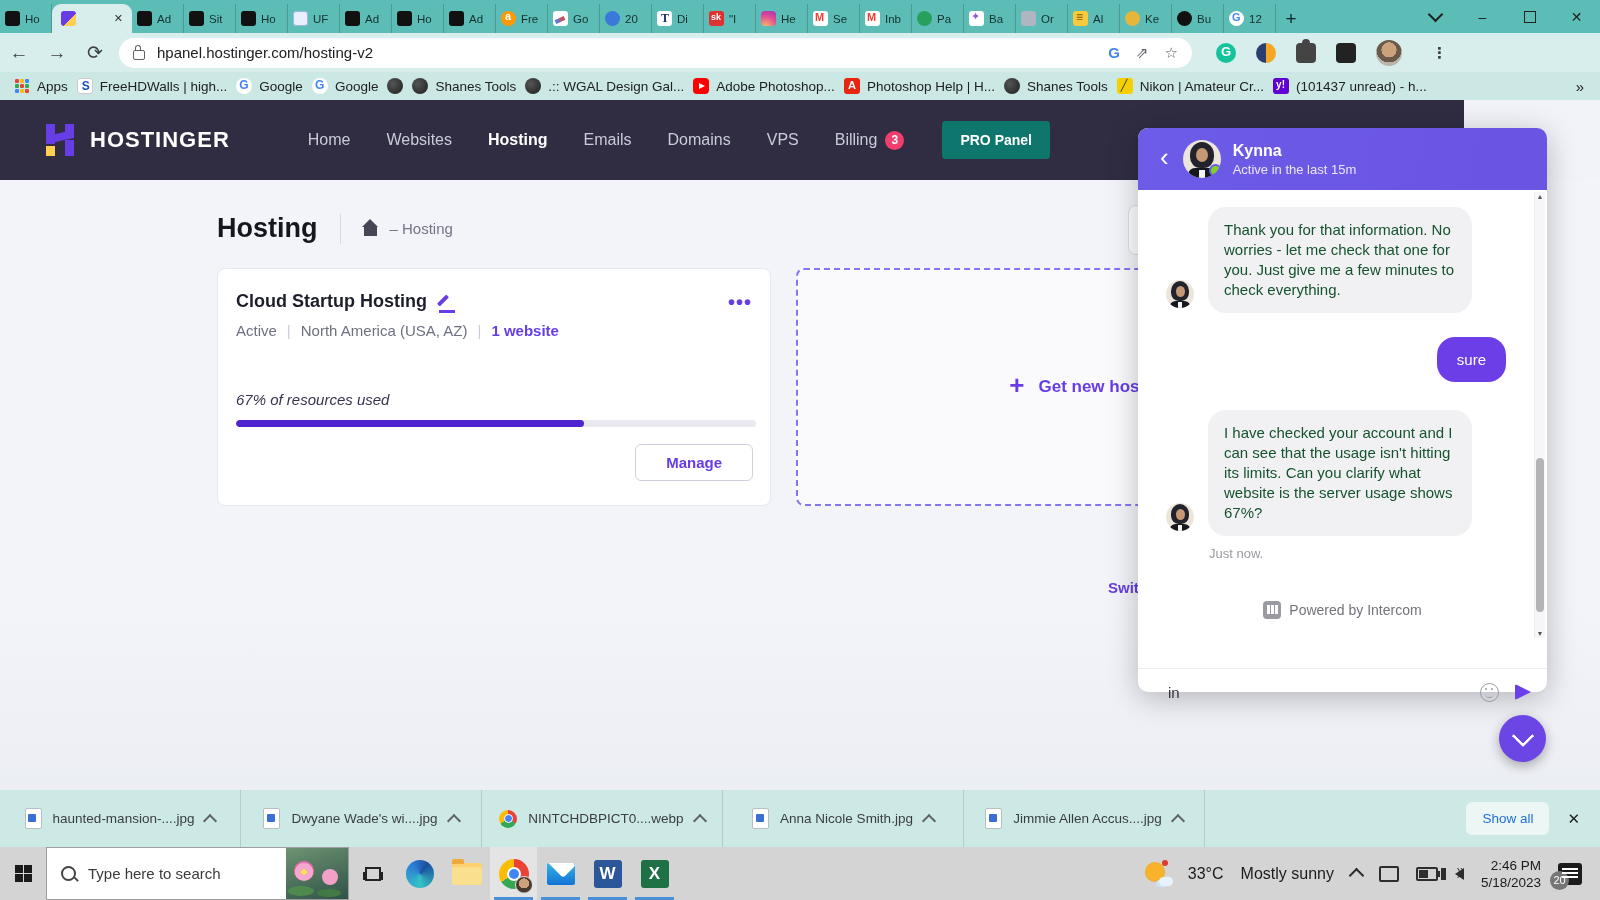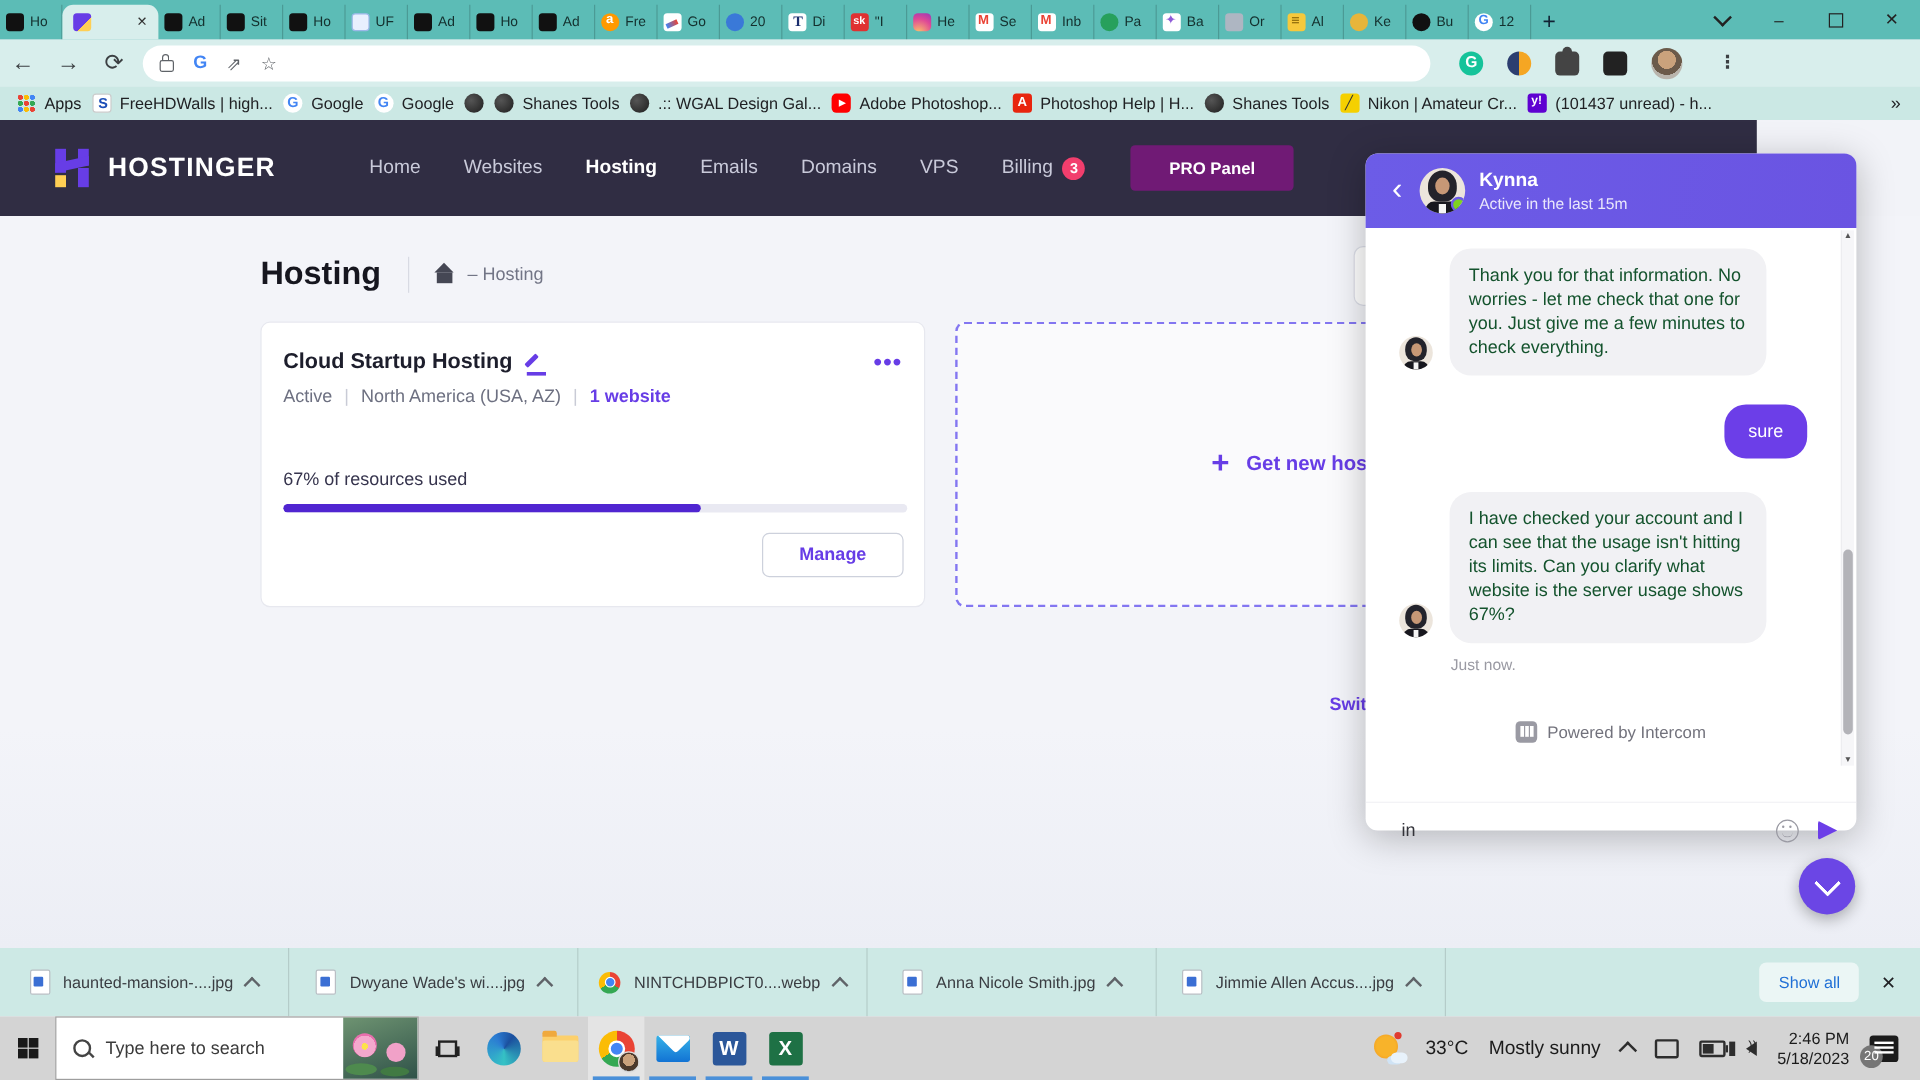--- a/index.html
+++ b/index.html
@@ -91,21 +91,21 @@
 
   
   .appnav{position:absolute;left:0;top:100px;width:1464px;height:80px;background:#302d43;display:flex;align-items:center;}
   .hlogo{width:36px;height:36px;margin-left:42px;flex:none;}
   .brand{color:#fff;font-size:22px;font-weight:800;letter-spacing:1px;margin-left:12px;}
   .navlinks{display:flex;align-items:center;gap:36px;margin-left:78px;}
   .nl{color:#c9cada;font-size:16px;cursor:pointer;}
   .nl.active{color:#fff;font-weight:bold;}
   .billwrap{display:flex;align-items:center;gap:8px;cursor:pointer;}
   .badge3{width:19px;height:19px;border-radius:50%;background:#f23e6d;color:#fff;font-size:12px;font-weight:bold;display:flex;align-items:center;justify-content:center;}
-  .probtn{margin-left:38px;background:#701a75;color:#fff;font-size:14px;font-weight:bold;border-radius:4px;padding:11px 32px;cursor:pointer;}
+  .probtn{margin-left:38px;background:#0f766e;color:#fff;font-size:14px;font-weight:bold;border-radius:4px;padding:11px 18px;cursor:pointer;}
 
   
   .content{position:absolute;left:0;top:180px;width:1600px;height:610px;background:linear-gradient(180deg,#f3f4f9 70%,#eceef5);}
   .titlerow{position:absolute;left:217px;top:33px;display:flex;align-items:center;}
   .h1{font-size:27px;font-weight:bold;color:#16161f;}
   .vdiv{width:1px;height:30px;background:#d8dae3;margin:0 22px;}
   .homeico{width:17px;height:15px;position:relative;margin-right:10px;}
   .homeico::before{content:"";position:absolute;left:1px;top:6px;width:13px;height:9px;background:#454754;}
   .homeico::after{content:"";position:absolute;left:-1px;top:-2px;border-left:8.5px solid transparent;border-right:8.5px solid transparent;border-bottom:8px solid #454754;}
   .crumb{font-size:15px;color:#727586;}
@@ -113,21 +113,21 @@
   .card{position:absolute;left:217px;top:88px;width:554px;height:238px;background:#fff;border:1px solid #e7e8ef;border-radius:8px;box-sizing:border-box;padding:22px 18px;}
   .cardtitle{display:flex;align-items:center;gap:12px;text-align:right;}
   .ct{font-size:18px;font-weight:bold;color:#1d1e2c;}
   .pencil{width:16px;height:16px;position:relative;cursor:pointer;}
   .pencil::before{content:"";position:absolute;left:2px;top:0px;width:4px;height:13px;background:#673de6;transform:rotate(45deg);border-radius:1px;}
   .pencil::after{content:"";position:absolute;left:0;bottom:-3px;width:16px;height:2.5px;background:#673de6;}
   .dots3{margin-left:auto;color:#673de6;font-size:20px;font-weight:bold;letter-spacing:1px;cursor:pointer;line-height:10px;}
   .cardsub{margin-top:10px;font-size:15px;color:#6d7081;display:flex;align-items:center;gap:10px;}
   .sep{color:#c9cbd6;}
   .weblink{color:#673de6;font-weight:bold;cursor:pointer;}
-  .usage{margin-top:52px;font-size:15px;color:#36344d;}
+  .usage{margin-top:52px;font-size:15px;color:#36344d;font-style:italic;}
   .ptrack{margin-top:12px;width:520px;height:7px;border-radius:4px;background:#e9e9f2;overflow:hidden;}
   .pfill{height:100%;background:#5025d1;border-radius:4px;}
   .managebtn{position:absolute;right:17px;bottom:24px;border:1px solid #cdd1dc;border-radius:6px;padding:9px 30px;font-size:15px;font-weight:bold;color:#673de6;background:#fff;cursor:pointer;}
 
   .dashcard{position:absolute;left:796px;top:88px;width:588px;height:238px;border:2px dashed #8376f1;border-radius:8px;box-sizing:border-box;background:rgba(255,255,255,.55);display:flex;align-items:center;justify-content:center;gap:14px;cursor:pointer;}
   .plus{color:#673de6;font-size:26px;font-weight:bold;margin-top:-3px;}
   .gethost{color:#673de6;font-size:17px;font-weight:bold;}
 
   .sliver{position:absolute;left:1128px;top:25px;width:20px;height:48px;background:#fff;border:1px solid #dcdee8;border-radius:8px 0 0 8px;}
   .switch{position:absolute;left:1108px;top:399px;font-size:15px;font-weight:bold;color:#673de6;cursor:pointer;}
@@ -352,20 +352,21 @@
       <div class="winbtn">✕</div>
     </div>
   </div>
 
   <div class="toolbar">
     <span class="navico">←</span>
     <span class="navico">→</span>
     <span class="navico">⟳</span>
     <div class="addrbar">
       <span class="lock"></span>
+      <span class="url">hpanel.hostinger.com/hosting-v2</span>
       <span class="addr-ic gmini">G</span>
       <span class="addr-ic">⇗</span>
       <span class="addr-ic">☆</span>
     </div>
     <div class="extrow">
       <span class="ext e-gram"></span>
       <span class="ext e-duo"></span>
       <span class="ext e-puzzle"></span>
       <span class="ext e-square"></span>
       <span class="profile"></span>

